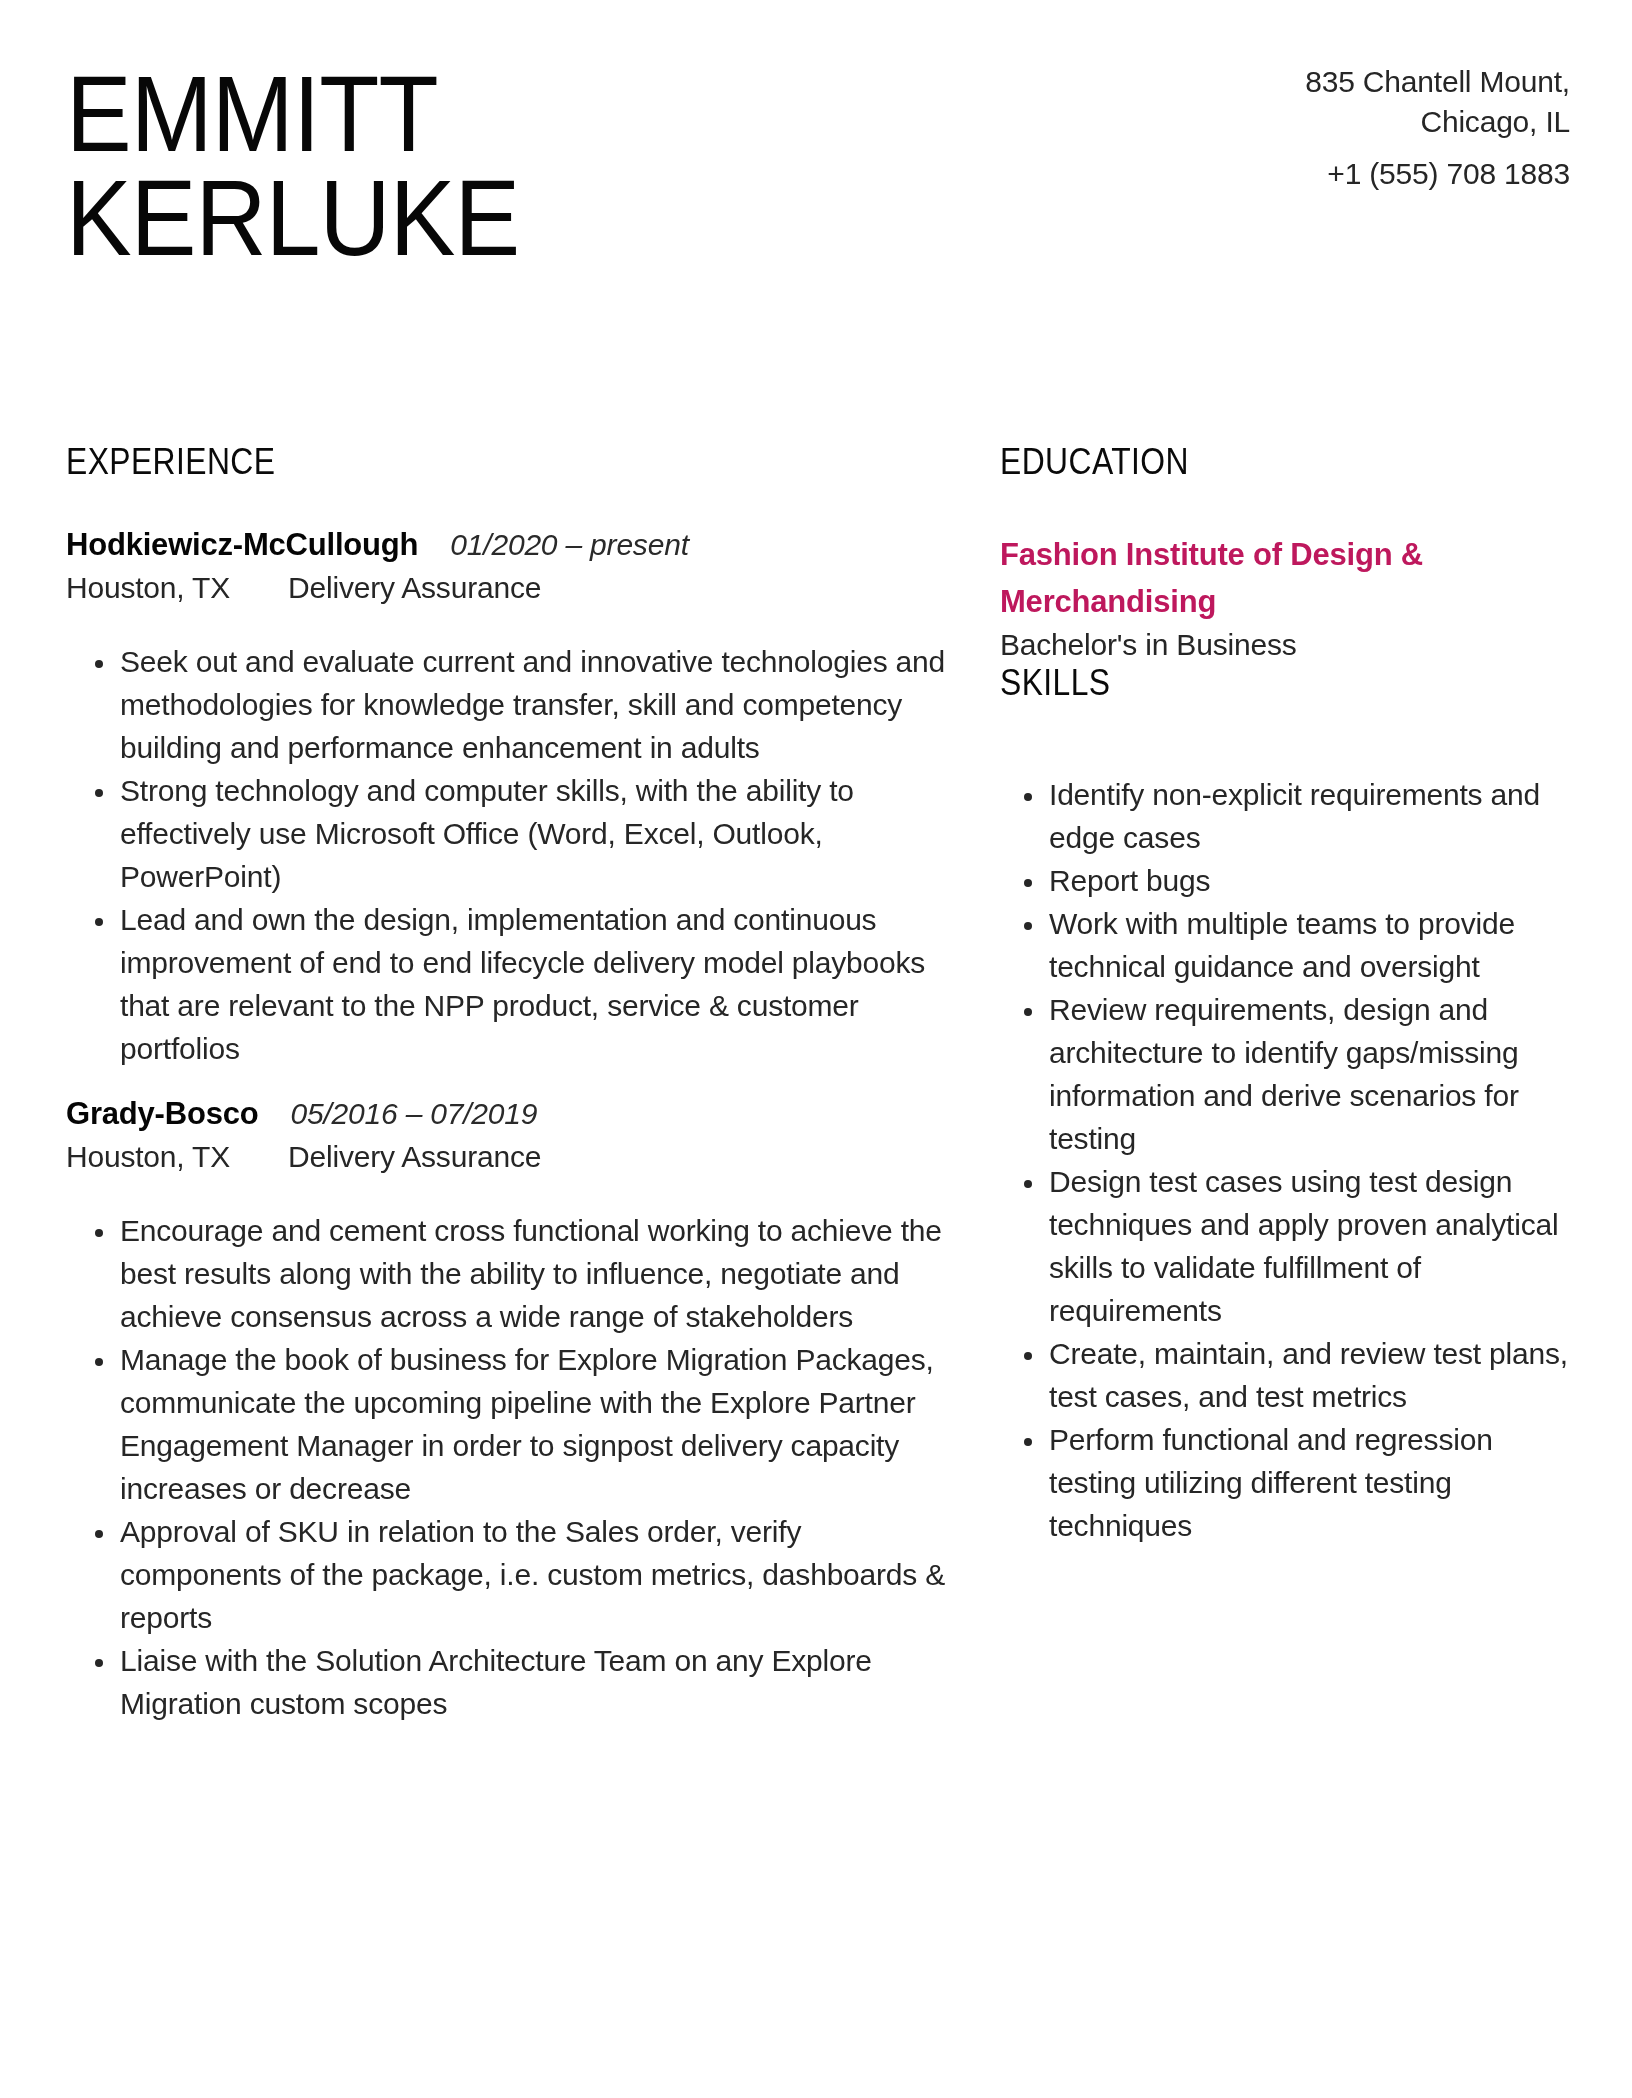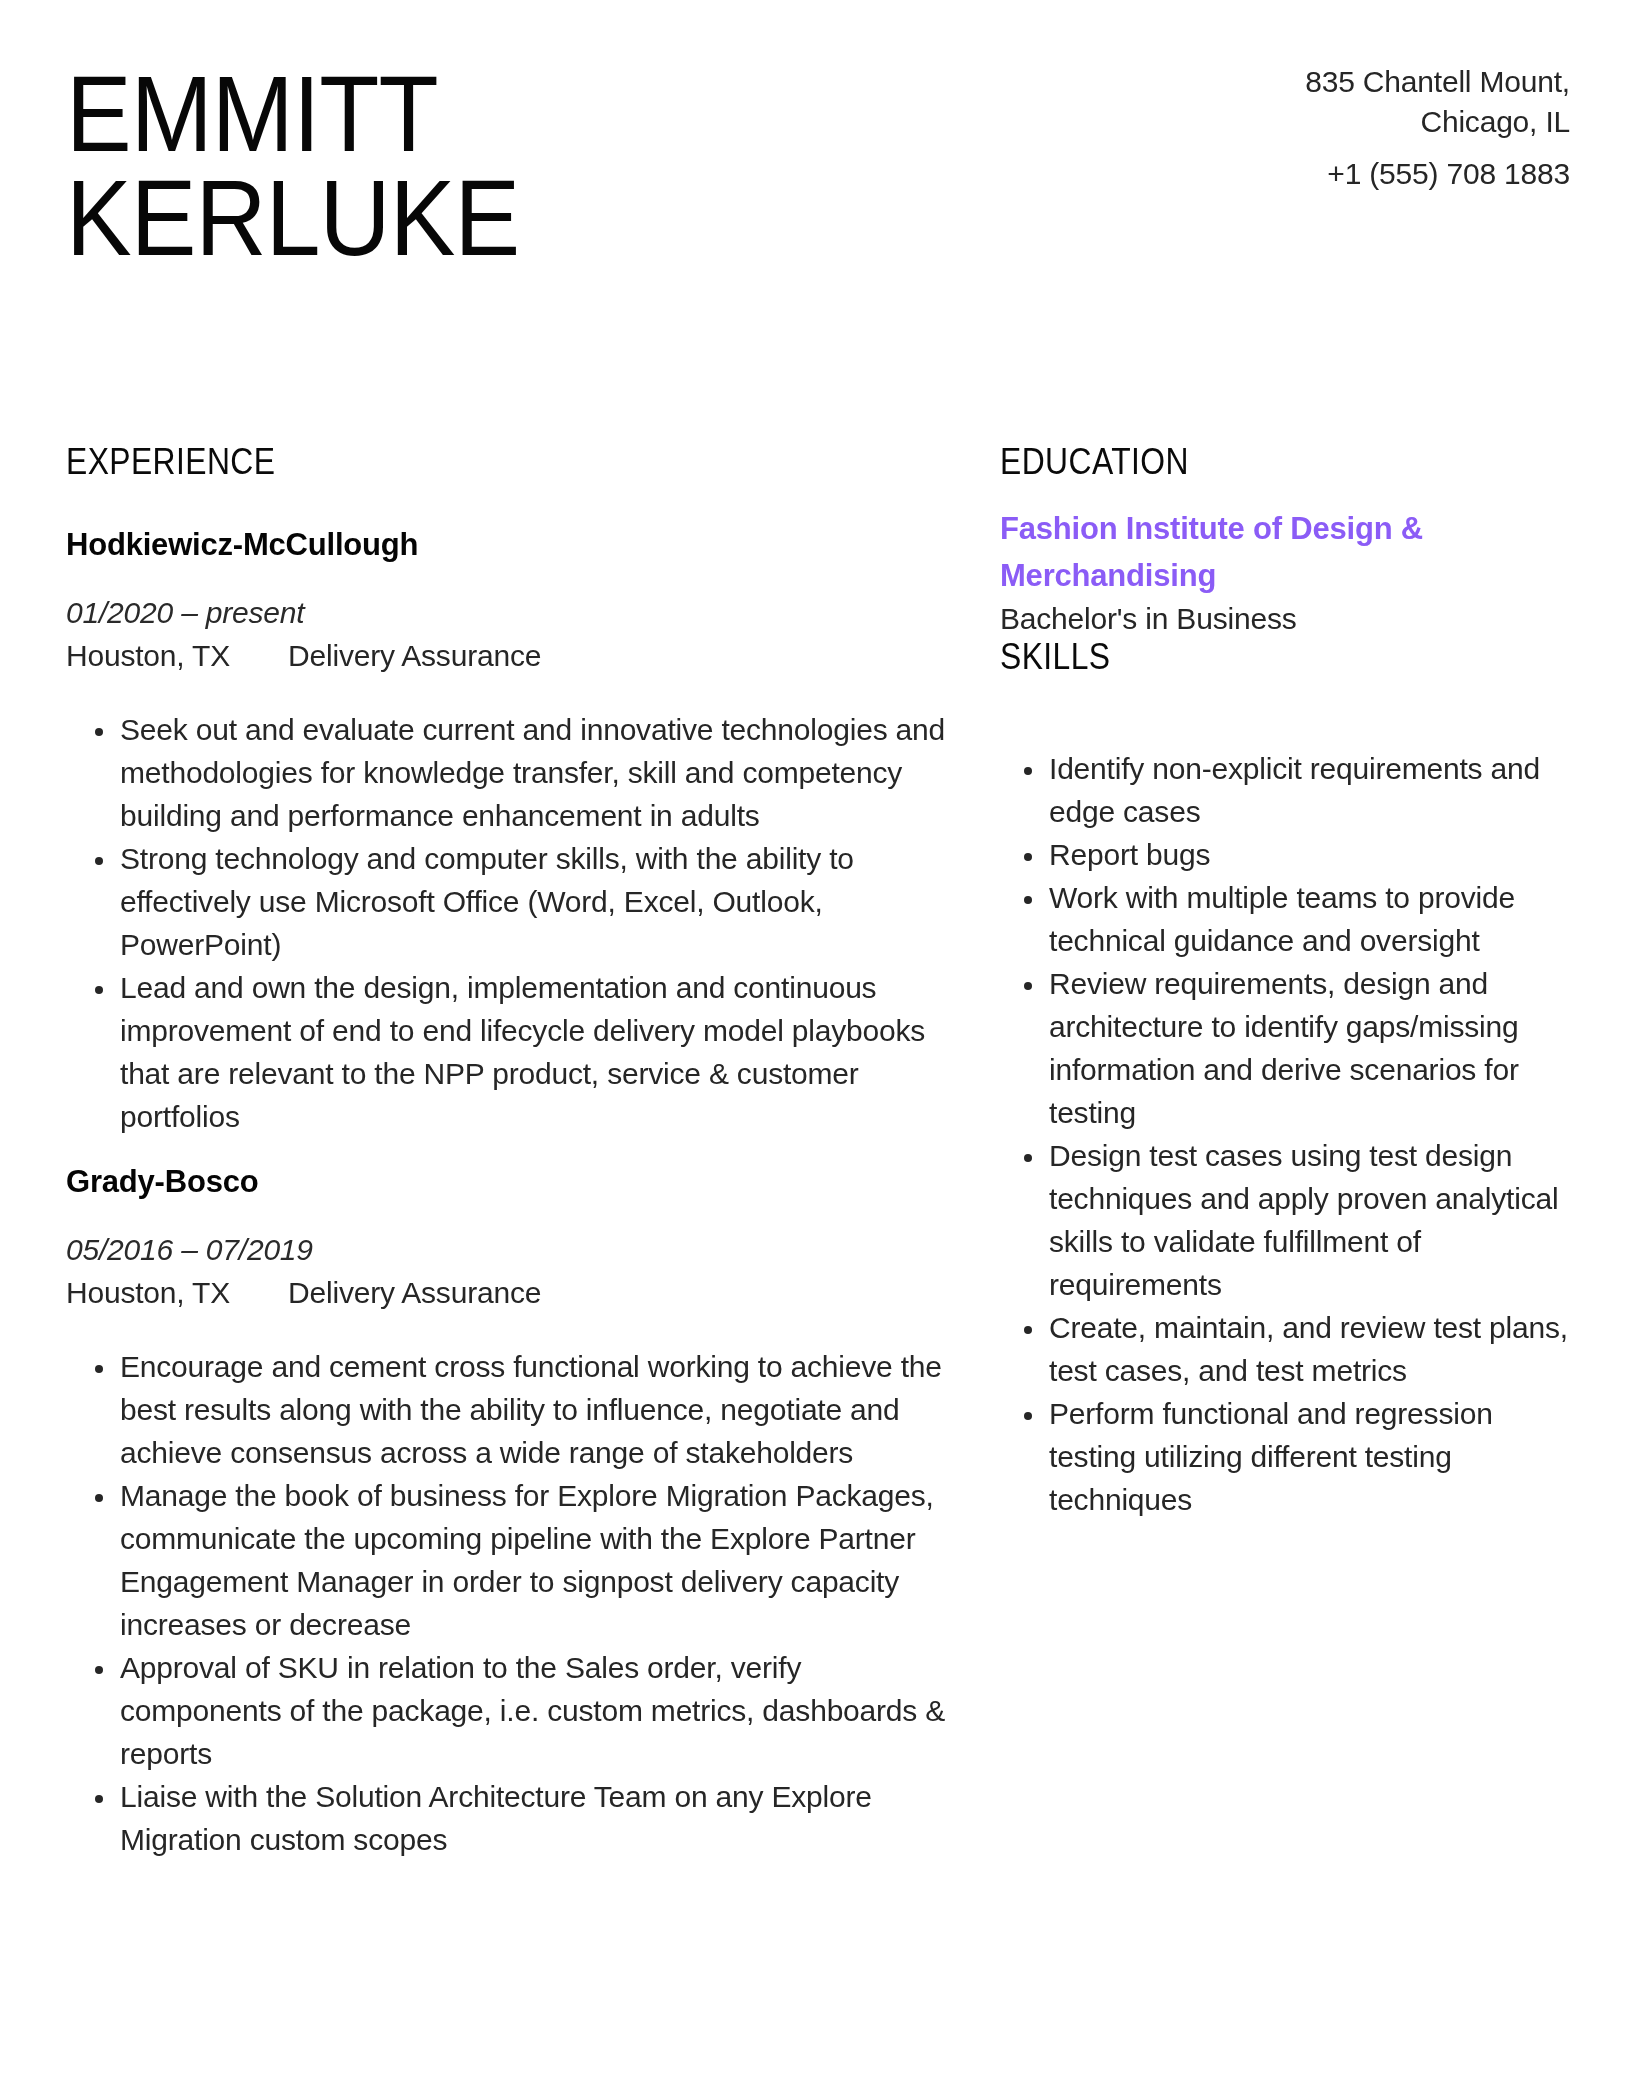--- a/index.html
+++ b/index.html
@@ -26,41 +26,40 @@
   .col-right{left:1000px;width:570px;}
   h2.section{
     margin:0;font-size:37px;line-height:40px;font-weight:400;color:#0a0a0a;
     letter-spacing:.5px;transform:scaleX(.86);transform-origin:left top;
     white-space:nowrap;
   }
   
   .job-header{
     display:flex;align-items:baseline;gap:32px;margin-top:45px;
     line-height:36px;
-    flex-direction:column;
   }
   .job2 .job-header{margin-top:26px;}
   .company{font-size:31px;font-weight:700;color:#050505;letter-spacing:-0.2px;}
   .dates{font-size:30px;font-style:italic;color:#2a2a2a;letter-spacing:-0.2px;}
   .job-sub{
     display:flex;gap:58px;margin-top:7px;line-height:36px;
     font-size:30px;color:#262626;letter-spacing:-0.2px;
   }
   ul.bullets{
     margin:34px 0 0 0;padding:0 0 0 52px;list-style:disc outside;
   }
   ul.bullets li{
     font-size:30px;line-height:43px;color:#262626;letter-spacing:-0.2px;
     padding-left:2px;
   }
   ul.bullets li::marker{font-size:26px;color:#262626;}
   
   .school{
-    margin-top:23px;font-size:31px;font-weight:700;line-height:47px;
-    color:#8b5cf6;letter-spacing:-0.2px;
+    margin-top:49px;font-size:31px;font-weight:700;line-height:47px;
+    color:#be185d;letter-spacing:-0.2px;
   }
   .degree{margin-top:2px;font-size:30px;line-height:36px;color:#262626;letter-spacing:-0.2px;}
   .skills-heading{margin-top:204px;}
   ul.skills{
     margin:70px 0 0 0;padding:0 0 0 47px;list-style:disc outside;
   }
   ul.skills li{
     font-size:30px;line-height:43px;color:#262626;letter-spacing:-0.2px;
     padding-left:2px;
   }

